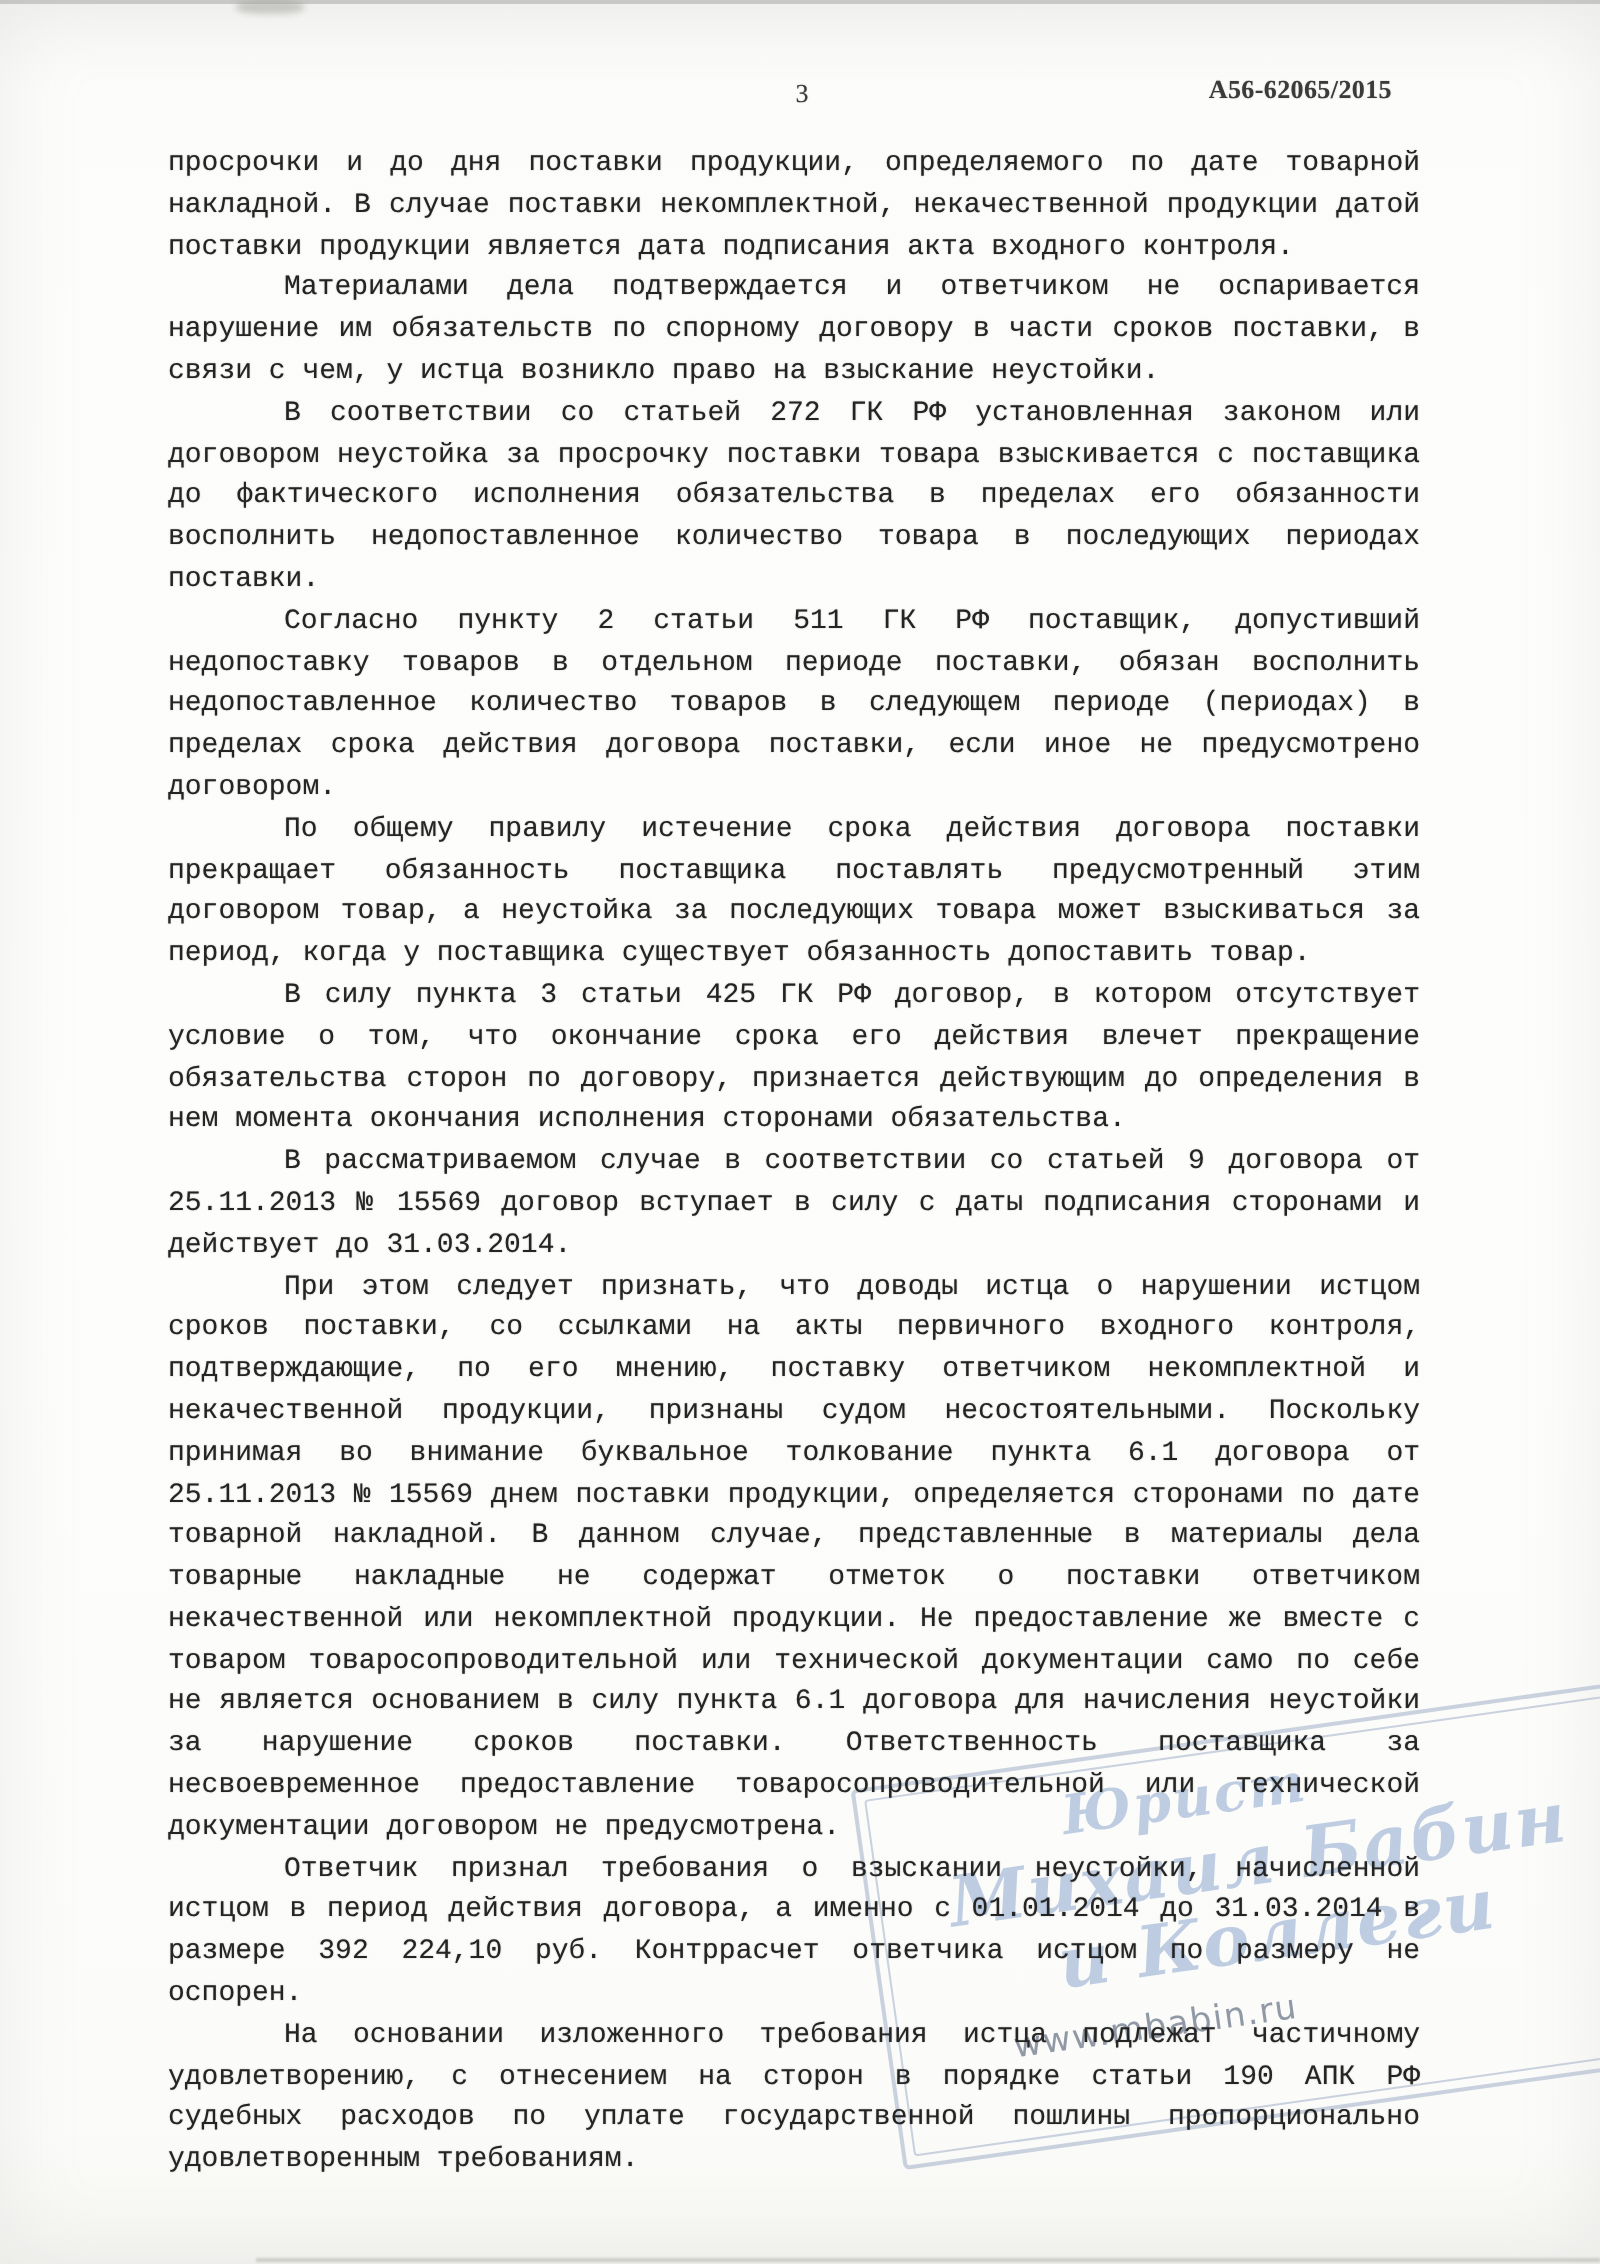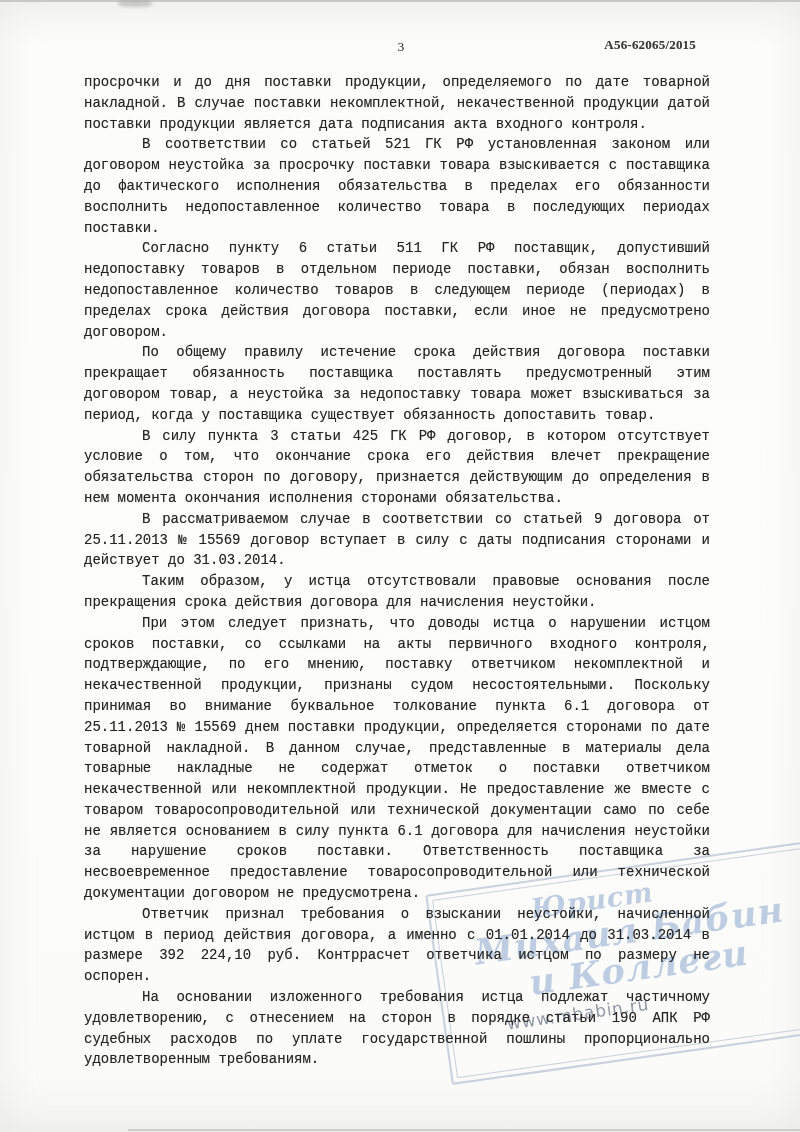--- a/index.html
+++ b/index.html
@@ -96,26 +96,26 @@
   <div class="scan-smudge"></div>
 
   <div class="header">
     <span class="page-number">3</span>
     <span class="case-number">А56-62065/2015</span>
   </div>
 
   <div class="doc-body">
 
   <p class="para no-indent">просрочки и до дня поставки продукции, определяемого по дате товарной накладной. В случае поставки некомплектной, некачественной продукции датой поставки продукции является дата подписания акта входного контроля.</p>
-      <p class="para">В соответствии со статьей 521 ГК РФ установленная законом или договором неустойка за просрочку поставки товара взыскивается с поставщика до фактического исполнения обязательства в пределах его обязанности восполнить недопоставленное количество товара в последующих периодах поставки.</p>
-      <p class="para">Согласно пункту 6 статьи 511 ГК РФ поставщик, допустивший недопоставку товаров в отдельном периоде поставки, обязан восполнить недопоставленное количество товаров в следующем периоде (периодах) в пределах срока действия договора поставки, если иное не предусмотрено договором.</p>
-      <p class="para">По общему правилу истечение срока действия договора поставки прекращает обязанность поставщика поставлять предусмотренный этим договором товар, а неустойка за недопоставку товара может взыскиваться за период, когда у поставщика существует обязанность допоставить товар.</p>
+      <p class="para">Материалами дела подтверждается и ответчиком не оспаривается нарушение им обязательств по спорному договору в части сроков поставки, в связи с чем, у истца возникло право на взыскание неустойки.</p>
+      <p class="para">В соответствии со статьей 272 ГК РФ установленная законом или договором неустойка за просрочку поставки товара взыскивается с поставщика до фактического исполнения обязательства в пределах его обязанности восполнить недопоставленное количество товара в последующих периодах поставки.</p>
+      <p class="para">Согласно пункту 2 статьи 511 ГК РФ поставщик, допустивший недопоставку товаров в отдельном периоде поставки, обязан восполнить недопоставленное количество товаров в следующем периоде (периодах) в пределах срока действия договора поставки, если иное не предусмотрено договором.</p>
+      <p class="para">По общему правилу истечение срока действия договора поставки прекращает обязанность поставщика поставлять предусмотренный этим договором товар, а неустойка за последующих товара может взыскиваться за период, когда у поставщика существует обязанность допоставить товар.</p>
       <p class="para">В силу пункта 3 статьи 425 ГК РФ договор, в котором отсутствует условие о том, что окончание срока его действия влечет прекращение обязательства сторон по договору, признается действующим до определения в нем момента окончания исполнения сторонами обязательства.</p>
       <p class="para">В рассматриваемом случае в соответствии со статьей 9 договора от 25.11.2013 № 15569 договор вступает в силу с даты подписания сторонами и действует до 31.03.2014.</p>
-      <p class="para">Таким образом, у истца отсутствовали правовые основания после прекращения срока действия договора для начисления неустойки.</p>
       <p class="para">При этом следует признать, что доводы истца о нарушении истцом сроков поставки, со ссылками на акты первичного входного контроля, подтверждающие, по его мнению, поставку ответчиком некомплектной и некачественной продукции, признаны судом несостоятельными. Поскольку принимая во внимание буквальное толкование пункта 6.1 договора от 25.11.2013 № 15569 днем поставки продукции, определяется сторонами по дате товарной накладной. В данном случае, представленные в материалы дела товарные накладные не содержат отметок о поставки ответчиком некачественной или некомплектной продукции. Не предоставление же вместе с товаром товаросопроводительной или технической документации само по себе не является основанием в силу пункта 6.1 договора для начисления неустойки за нарушение сроков поставки. Ответственность поставщика за несвоевременное предоставление товаросопроводительной или технической документации договором не предусмотрена.</p>
       <p class="para">Ответчик признал требования о взыскании неустойки, начисленной истцом в период действия договора, а именно с 01.01.2014 до 31.03.2014 в размере 392 224,10 руб. Контррасчет ответчика истцом по размеру не оспорен.</p>
       <p class="para">На основании изложенного требования истца подлежат частичному удовлетворению, с отнесением на сторон в порядке статьи 190 АПК РФ судебных расходов по уплате государственной пошлины пропорционально удовлетворенным требованиям.</p>
     </div>
 
   <div class="stamp">
     <div class="stamp-inner">
       <span class="stamp-line-1">Юрист</span>
       <span class="stamp-line-2">Михаил Бабин</span>
       <span class="stamp-line-3">и Коллеги</span>

